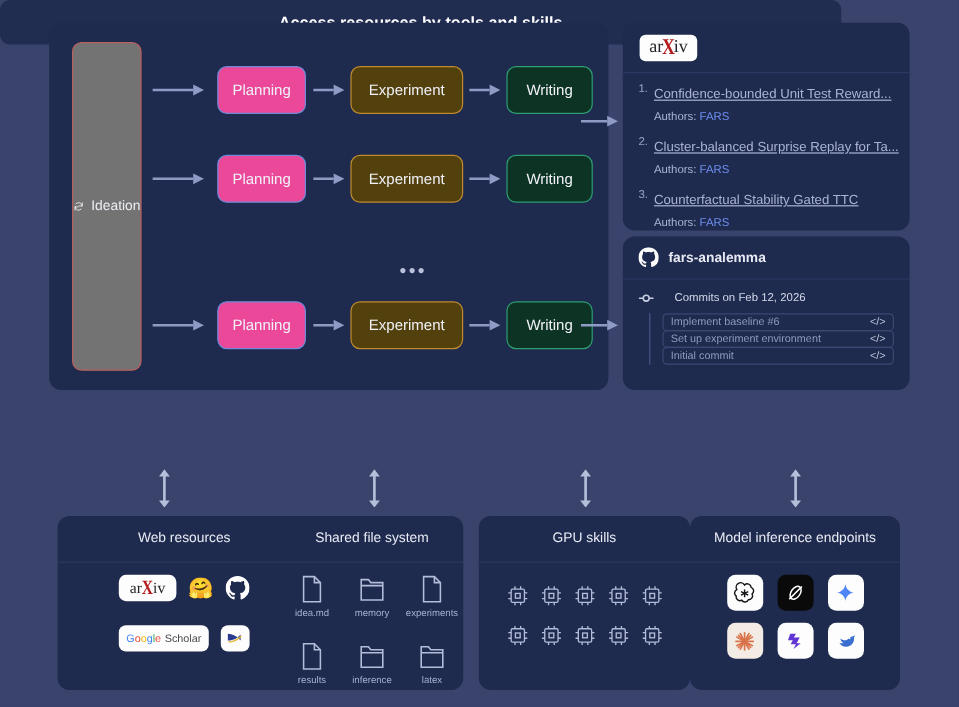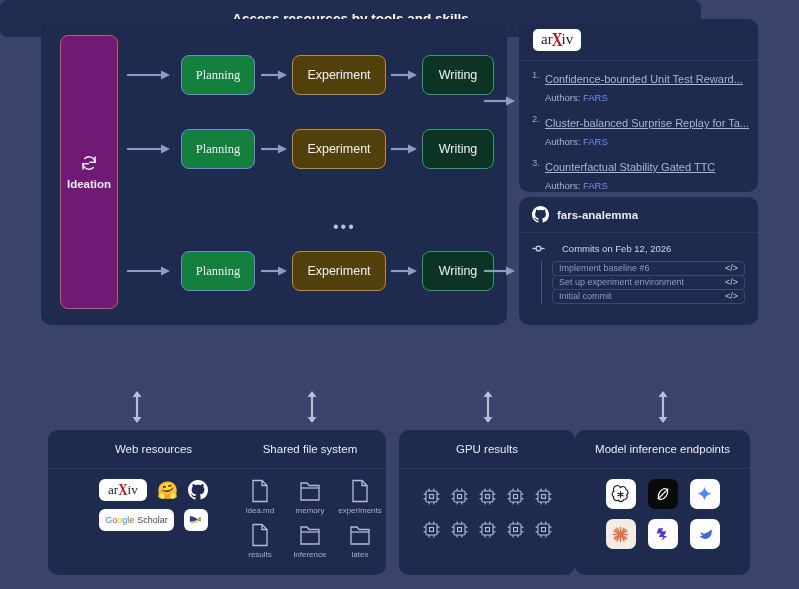--- a/index.html
+++ b/index.html
@@ -12,34 +12,33 @@
   #root { position: relative; width: 799px; height: 589px; background: #39436b; }
 
   
   .panel { position: absolute; background: #1e2a4e; border-radius: 10px; }
 
   
   #pipeline { left: 41px; top: 19px; width: 466px; height: 306px; }
 
   .ideation {
     position: absolute; left: 19px; top: 16px; width: 58px; height: 274px;
-    background: #701a75; border: 1px solid #b8615e; border-radius: 8px;
-    display: flex; flex-direction: column; align-items: center; justify-content: center;
+    background: #737373; border: 1px solid #b8615e; border-radius: 8px;
+    display: flex; flex-direction: row; align-items: center; justify-content: center;
     gap: 6px;
-    font-weight: bold;
   }
   .ideation .lbl { color: #eceef5; font-size: 11.5px; }
   .cycle-icon { width: 18px; height: 18px; display:block; }
 
   .node {
     position: absolute; height: 40px; border-radius: 8px;
     display: flex; align-items: center; justify-content: center;
     color: #f0f2f8; font-size: 12.5px; white-space: nowrap;
   }
-  .node.planning  { background: #15803d; border: 1px solid #6e8ad6; width: 74px; left: 140px; font-family: Liberation Serif, serif; }
+  .node.planning  { background: #ec4899; border: 1px solid #6e8ad6; width: 74px; left: 140px; }
   .node.experiment{ background: #53410d; border: 1px solid #c08b2c; width: 94px; left: 251px; }
   .node.writing   { background: #0d3324; border: 1px solid #2e9e72; width: 72px; left: 381px; }
 
   .r1 { top: 36px; } .r2 { top: 110px; } .r3 { top: 232px; }
 
   .arrow { position: absolute; height: 12px; display:block; }
   .ellipsis {
     position: absolute; left: 292px; top: 200px; color: #b9c1da;
     font-size: 16px; letter-spacing: 2px; line-height: 1;
   }
@@ -88,21 +87,21 @@
   #access-bar .txt { color: #ffffff; font-size: 13.5px; font-weight: bold; }
 
   .biarrow { position: absolute; top: 391px; width: 14px; height: 32px; }
 
   
   .res { top: 430px; height: 145px; }
   .res-head {
     height: 39px; display: flex; align-items: center; justify-content: center;
     border-bottom: 1px solid #2c3a63; color: #e9ecf4; font-size: 11.5px;
   }
-  .res-body { padding: 10px 8px; display: flex; flex-direction: column; align-items: center; gap: 8px; }
+  .res-body { padding: 10px 8px; display: flex; flex-direction: column; align-items: center; gap: 20px; }
   .res-row { display: flex; align-items: center; justify-content: center; gap: 10px; }
 
   #res-web  { left: 48px;  width: 211px; }
   #res-fs   { left: 234px; width: 152px; }
   #res-gpu  { left: 399px; width: 176px; }
   #res-model{ left: 575px; width: 175px; }
 
   .chip-white { background: #fdfdfd; border-radius: 6px; display: flex; align-items: center; justify-content: center; }
   .tile { width: 30px; height: 30px; border-radius: 7px; display:flex; align-items:center; justify-content:center; }
 
@@ -358,21 +357,21 @@
             <path d="M2 4h6l2 2.5h10V21H2z"></path>
               <line x1="2" y1="9" x2="20" y2="9"></line>
           </svg>
           <span class="nm">latex</span>
         </div>
       </div>
     </div>
   </div>
 
   <div class="panel res" id="res-gpu">
-    <div class="res-head">GPU results</div>
+    <div class="res-head">GPU skills</div>
     <div class="res-body" style="gap:14px; padding-top:18px;">
       <div class="gpu-row">
         <svg width="19" height="19" viewBox="0 0 24 24" fill="none" stroke="#b3bcd8" stroke-width="1.4">
             <rect x="5" y="5" width="14" height="14" rx="1.5"></rect>
             <rect x="9.5" y="9.5" width="5" height="5"></rect>
             <path d="M9 5V2M15 5V2M9 22v-3M15 22v-3M5 9H2M5 15H2M22 9h-3M22 15h-3"></path>
           </svg>
         <svg width="19" height="19" viewBox="0 0 24 24" fill="none" stroke="#b3bcd8" stroke-width="1.4">
             <rect x="5" y="5" width="14" height="14" rx="1.5"></rect>
             <rect x="9.5" y="9.5" width="5" height="5"></rect>

